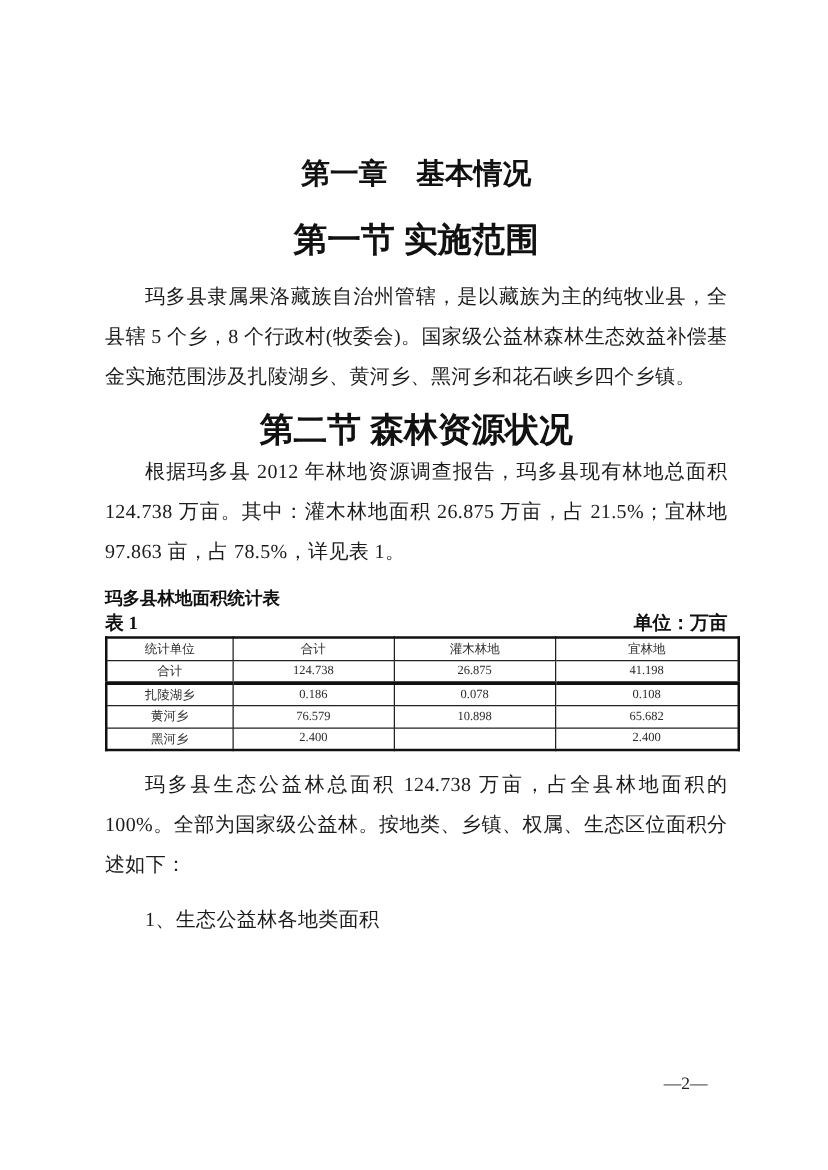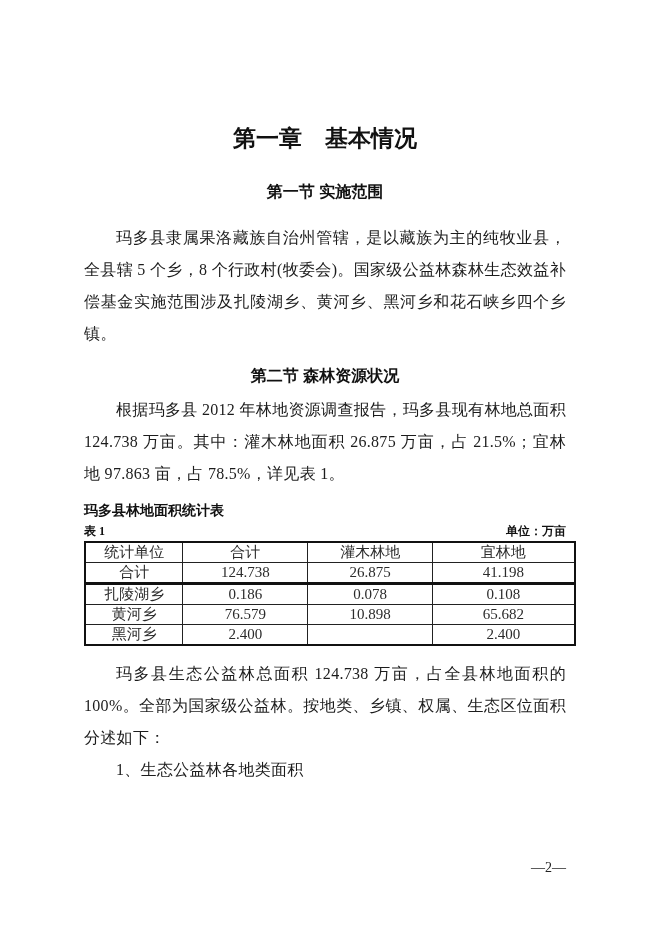--- a/index.html
+++ b/index.html
@@ -9,77 +9,77 @@
     height: 936px;
     background: #ffffff;
     position: relative;
     font-family: "Liberation Serif", "DejaVu Serif", serif;
     color: #1c1c1c;
     overflow: hidden;
   }
   .content {
     position: absolute;
     left: 84px;
-    right: 96px;
+    right: 80px;
     top: 0;
   }
   .chapter-title {
     margin: 0;
     padding-top: 124px;
     font-family: "Liberation Sans", "DejaVu Sans", sans-serif;
     font-weight: bold;
     font-size: 23px;
     line-height: 28px;
     text-align: center;
     color: #111;
   }
   .section-title {
     margin: 28px 0 0 0;
     font-family: "Liberation Sans", "DejaVu Sans", sans-serif;
     font-weight: bold;
-    font-size: 16px;
+    font-size: 27px;
     line-height: 24px;
     text-align: center;
     color: #111;
   }
   .section-title.s2 { margin-top: 14px; }
   .section-title.s3 { margin-top: 8px; }
   p.body-para {
     margin: 18px 0 0 0;
     font-size: 16px;
     line-height: 32px;
     text-indent: 2em;
     text-align: justify;
     letter-spacing: 0.3px;
   }
   p.body-para.tight { margin-top: 6px; }
   p.body-para.mid { margin-top: 12px; }
-  p.body-para.flow { margin-top: 0; }
+  p.body-para.flow { margin-top: 12px; }
   .table-caption {
     margin-top: 11px;
     font-family: "Liberation Sans", "DejaVu Sans", sans-serif;
     font-weight: bold;
     font-size: 14px;
     line-height: 18px;
     color: #111;
   }
   .table-meta {
     margin-top: 4px;
     display: flex;
     justify-content: space-between;
     font-weight: bold;
-    font-size: 12px;
+    font-size: 15px;
     line-height: 16px;
     color: #111;
   }
   table.stat-table {
     margin-top: 2px;
     border-collapse: collapse;
     width: 102%;
-    font-size: 15px;
+    font-size: 10px;
     color: #2b2b2b;
     table-layout: fixed;
   }
   table.stat-table th,
   table.stat-table td {
     border: 1px solid #222;
     height: 18px;
     padding: 0 2px;
     text-align: center;
     vertical-align: middle;

